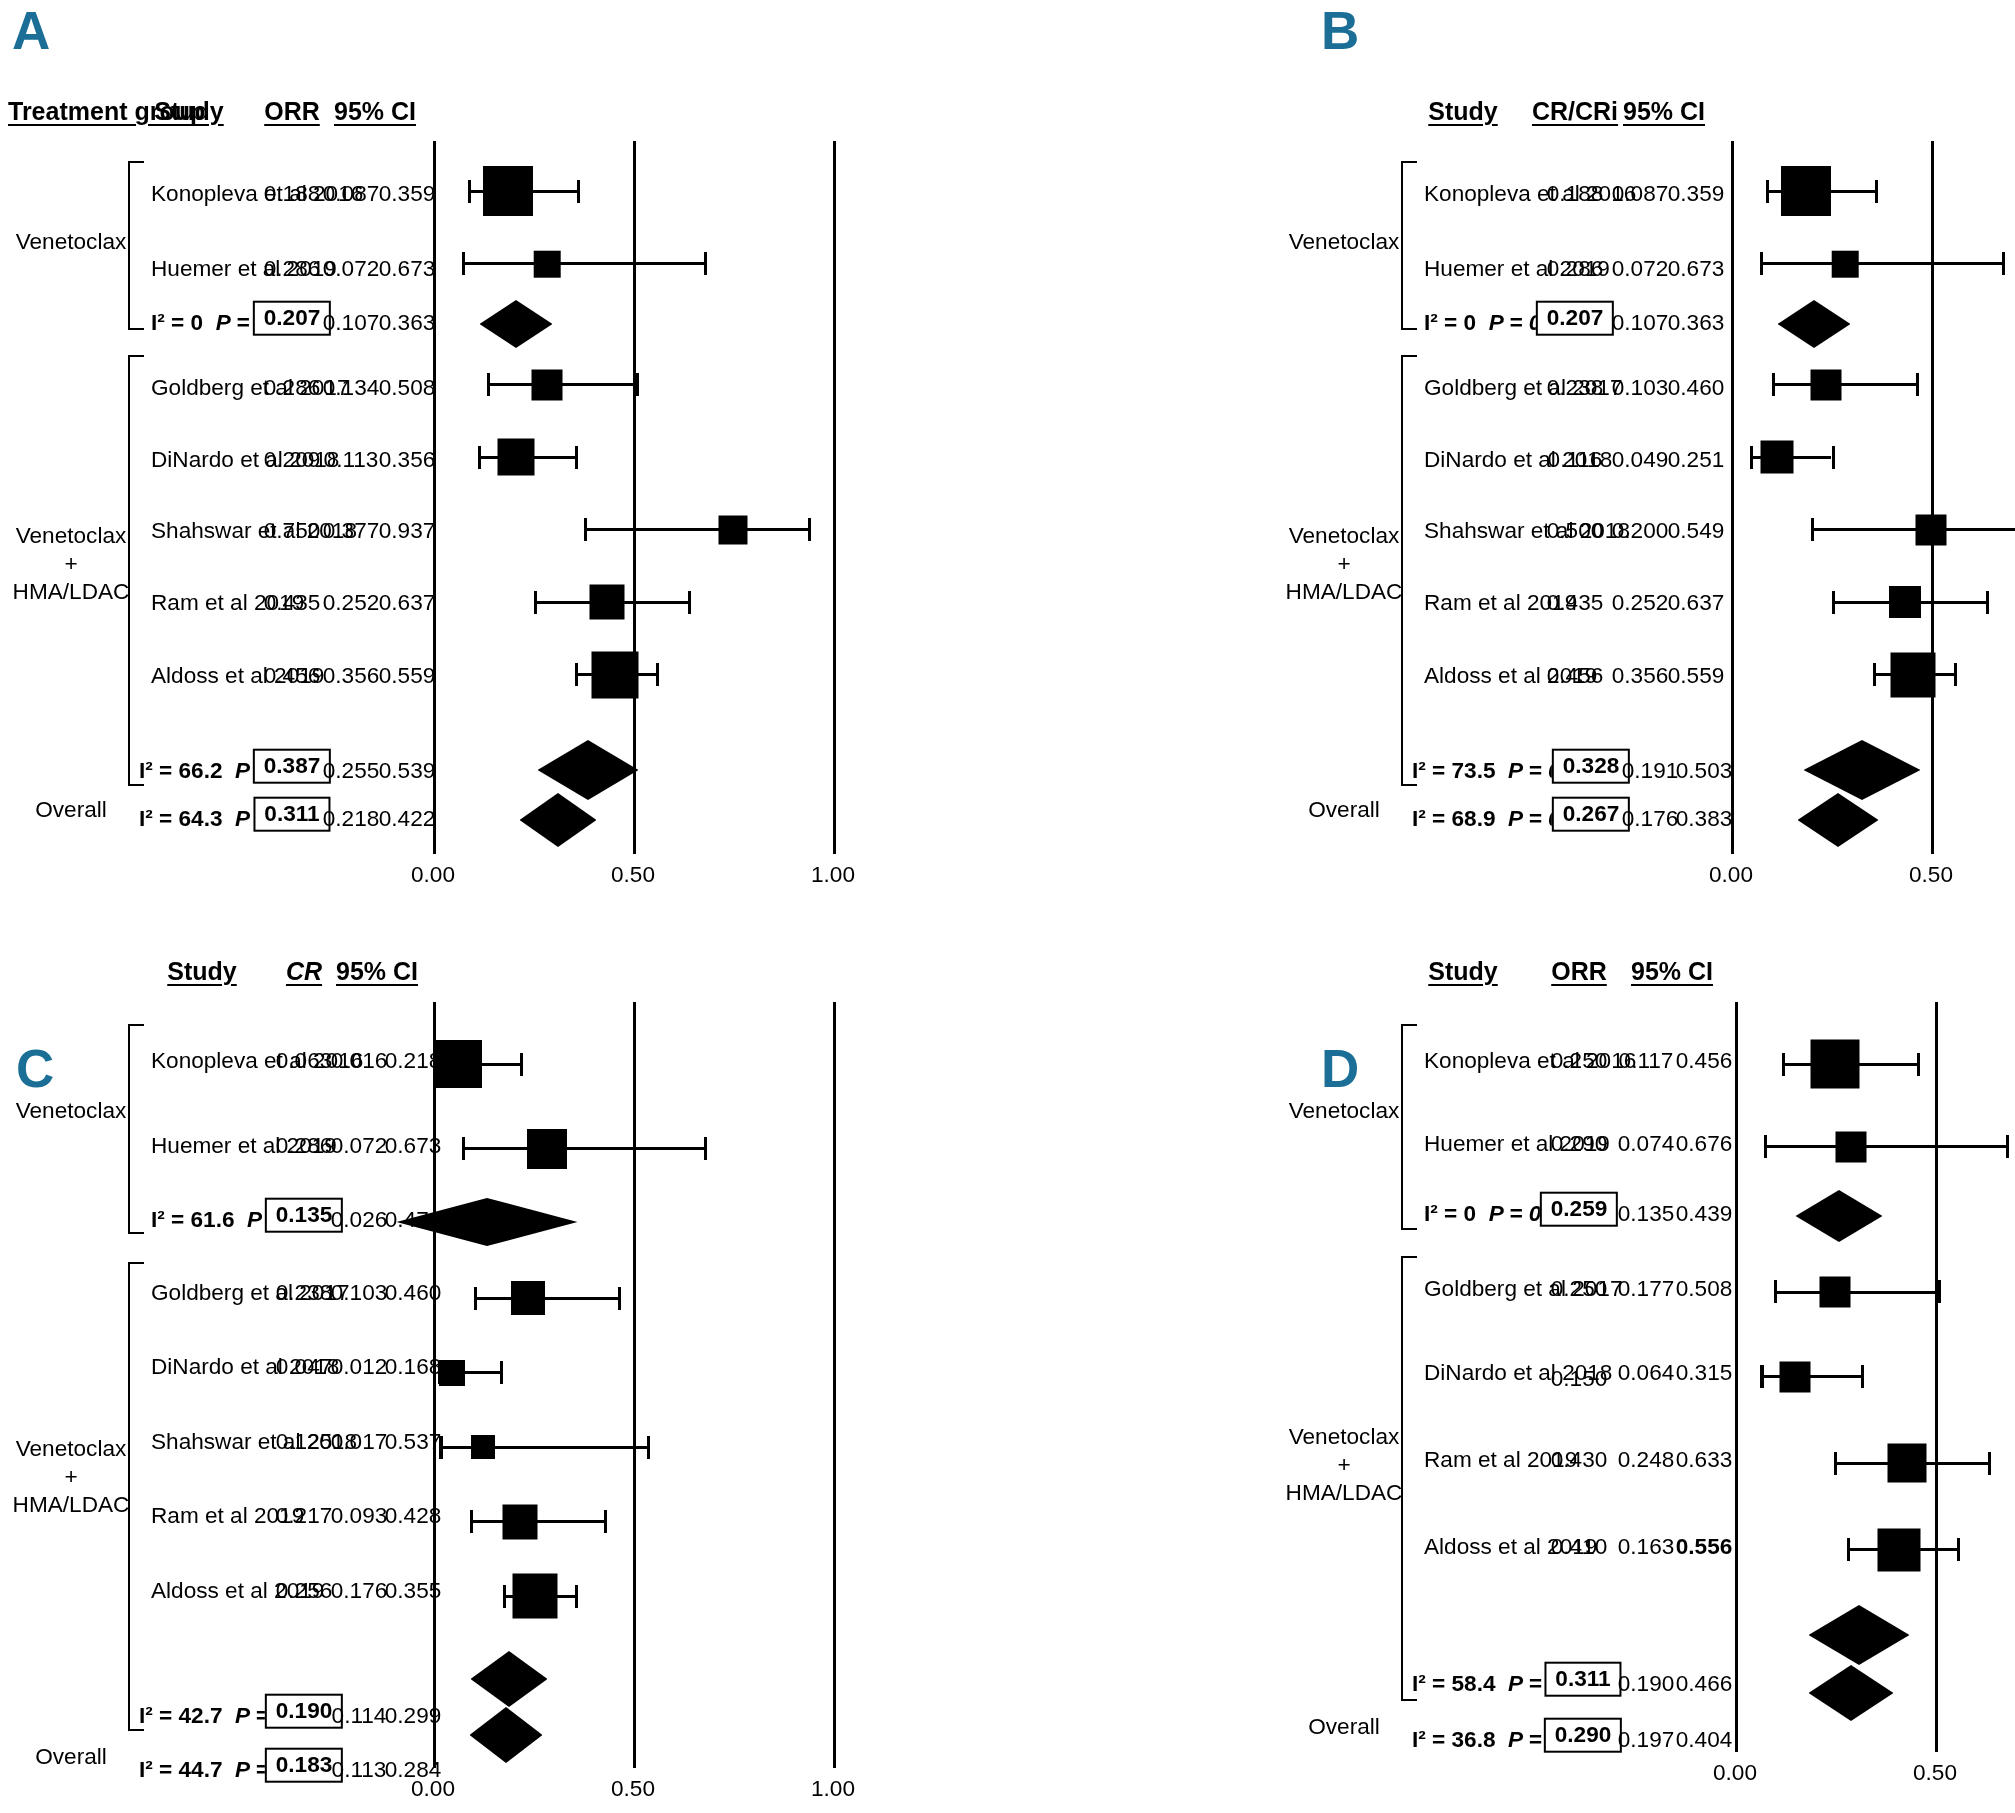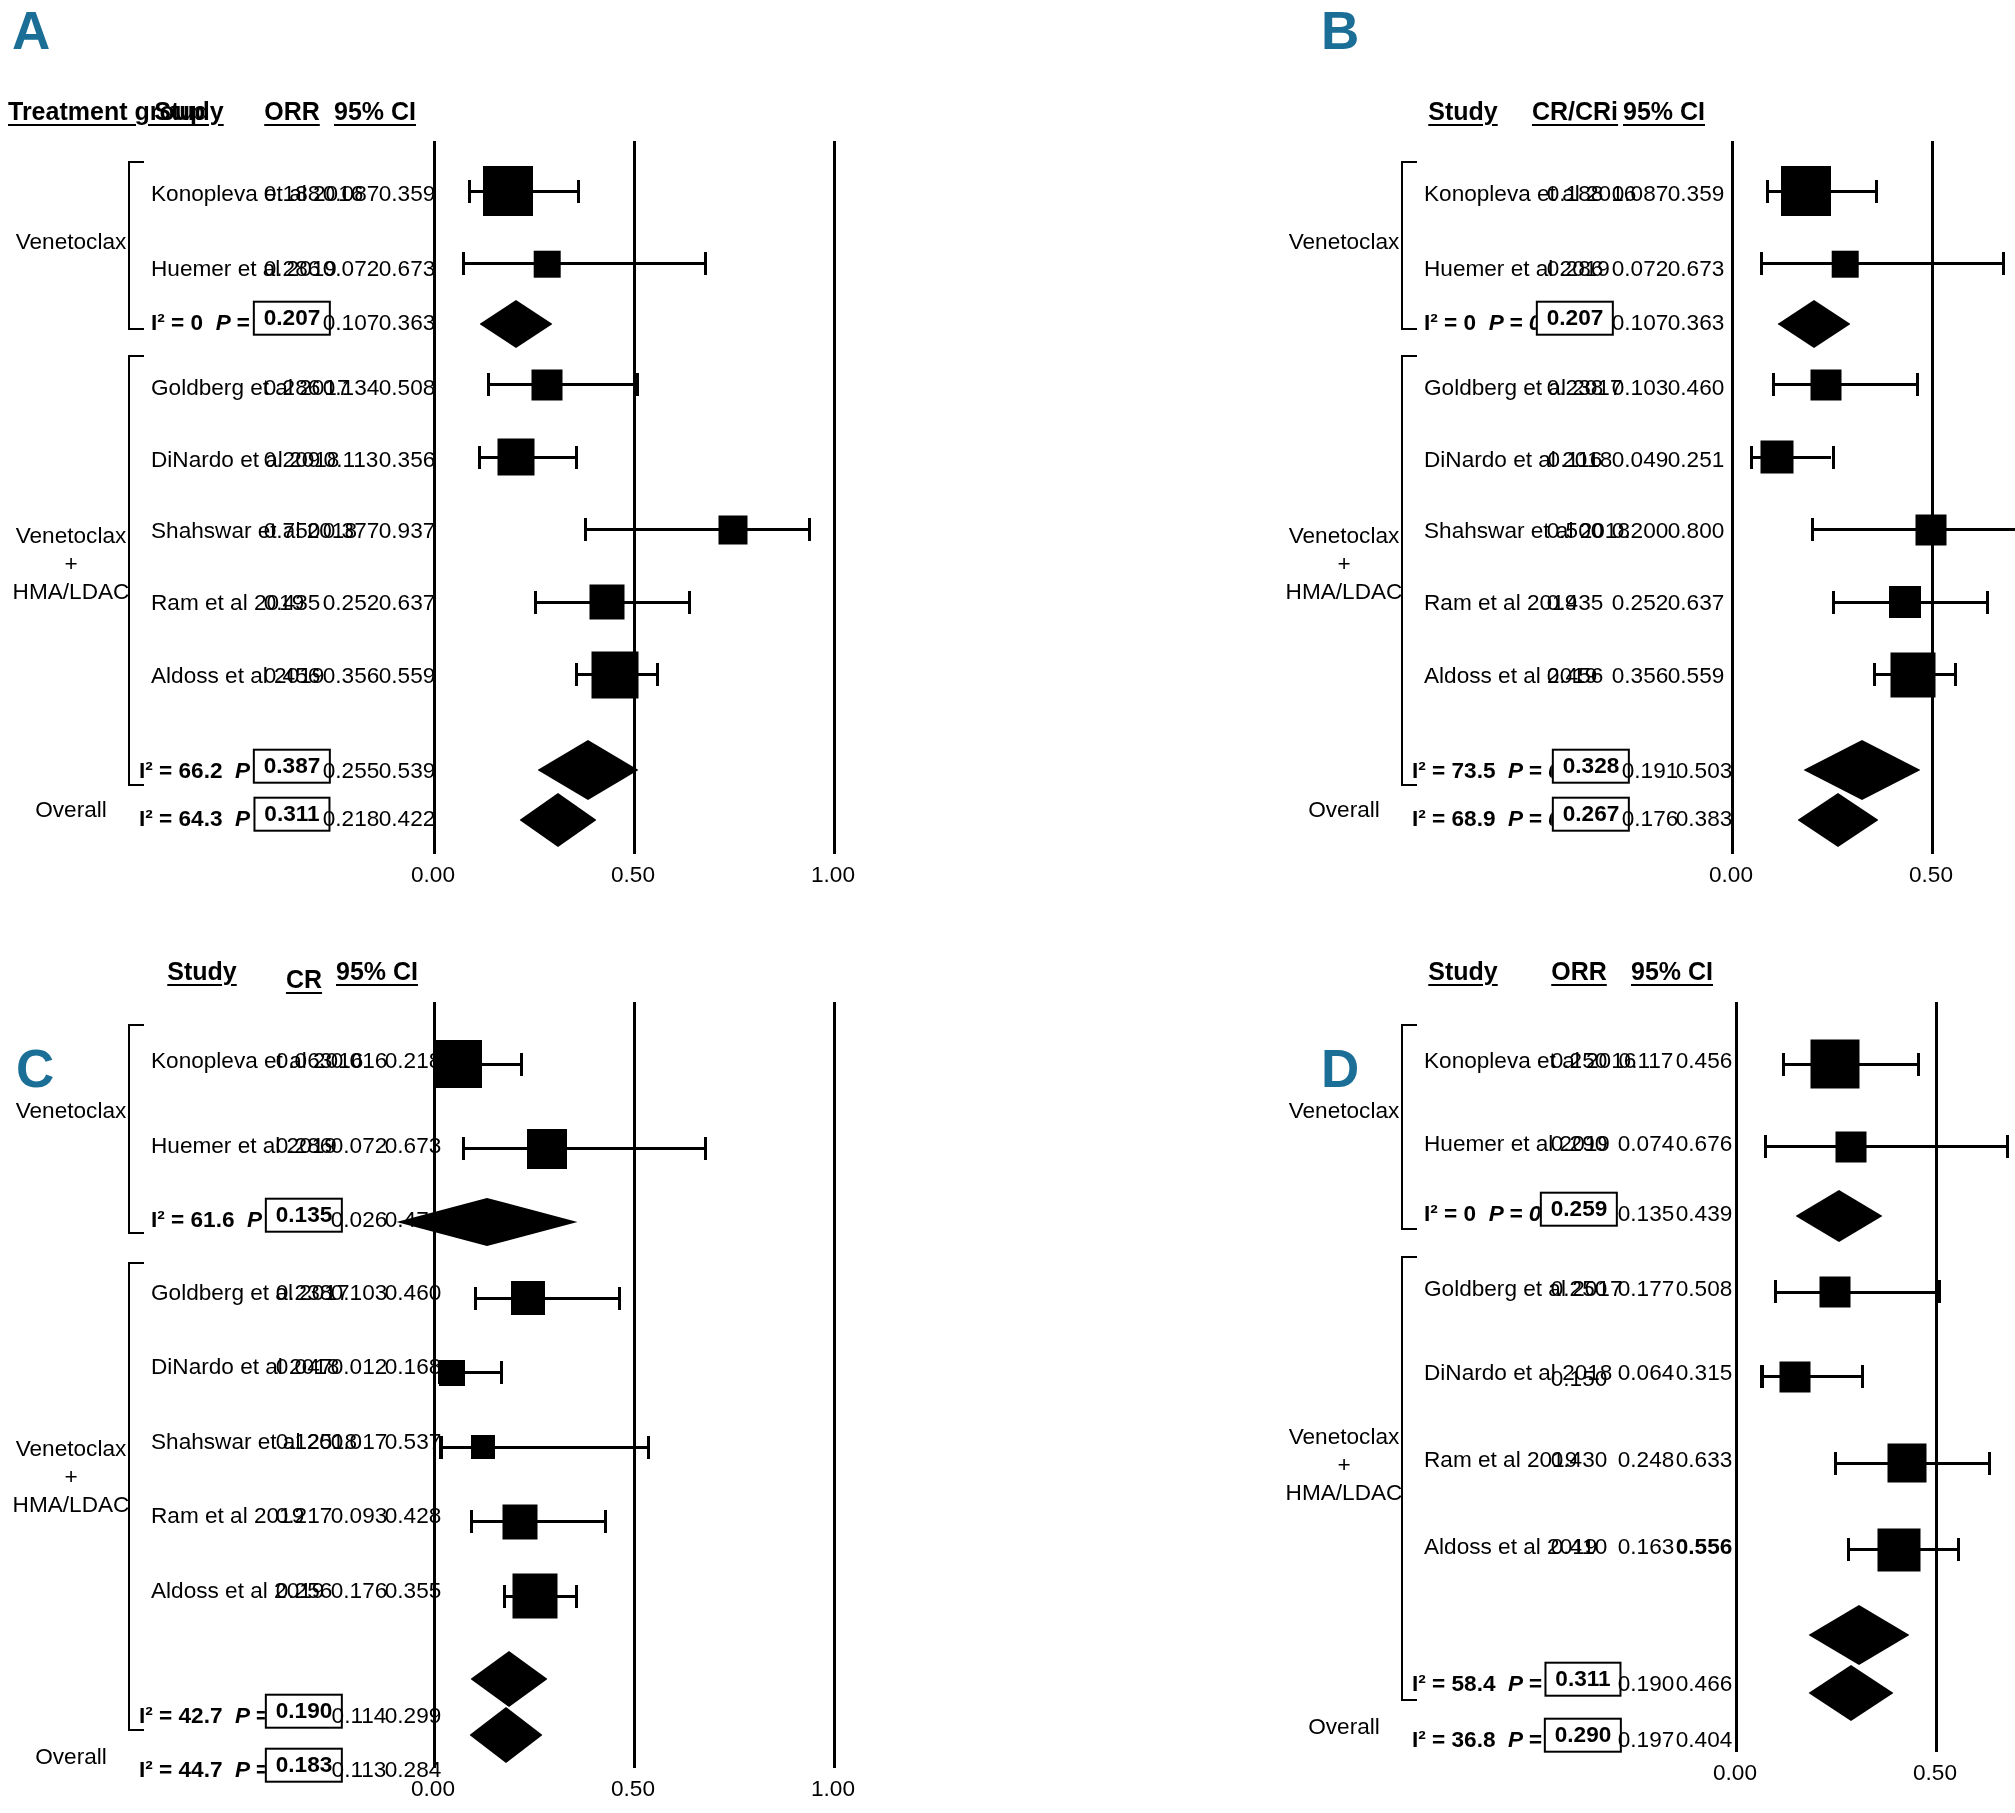--- a/index.html
+++ b/index.html
@@ -276,21 +276,21 @@
     <div class="cell c" style="left:439px;top:377px;">0.460</div>
 
     <div class="cell" style="left:167px;top:449px;">DiNardo et al 2018</div>
     <div class="cell c" style="left:318px;top:449px;">0.116</div>
     <div class="cell c" style="left:383px;top:449px;">0.049</div>
     <div class="cell c" style="left:439px;top:449px;">0.251</div>
 
     <div class="cell" style="left:167px;top:520px;">Shahswar et al 2018</div>
     <div class="cell c" style="left:318px;top:520px;">0.500</div>
     <div class="cell c" style="left:383px;top:520px;">0.200</div>
-    <div class="cell c" style="left:439px;top:520px;">0.800</div>
+    <div class="cell c" style="left:439px;top:520px;">0.549</div>
 
     <div class="cell" style="left:167px;top:592px;">Ram et al 2019</div>
     <div class="cell c" style="left:318px;top:592px;">0.435</div>
     <div class="cell c" style="left:383px;top:592px;">0.252</div>
     <div class="cell c" style="left:439px;top:592px;">0.637</div>
 
     <div class="cell" style="left:167px;top:665px;">Aldoss et al 2019</div>
     <div class="cell c" style="left:318px;top:665px;">0.456</div>
     <div class="cell c" style="left:383px;top:665px;">0.356</div>
     <div class="cell c" style="left:439px;top:665px;">0.559</div>
@@ -355,21 +355,21 @@
 
       <div class="dia-wide" style="left:131px;top:629px;width:117px;height:60px;"></div>
       <div class="dia-wide" style="left:107px;top:679px;width:81px;height:54px;"></div>
     </div>
   </div>
 
   <div class="panel" style="left:0;top:909px;width:1257px;height:905px;">
     <div class="panel-letter" style="left:16px;top:133px;">C</div>
 
     <div class="hdr center" style="left:202px;top:48px;">Study</div>
-    <div class="hdr center" style="left:304px;top:56px;">CR</div>
+    <div class="hdr center" style="left:304px;top:48px;font-style:italic;">CR</div>
     <div class="hdr center" style="left:377px;top:48px;">95% CI</div>
 
     <div class="bracket" style="left:128px;top:115px;width:13.7px;height:206px;"></div>
     <div class="bracket" style="left:128px;top:353px;width:13.7px;height:465px;"></div>
 
     <div class="grouplabel" style="left:71px;top:202px;">Venetoclax</div>
     <div class="grouplabel" style="left:71px;top:568px;">
       <span>Venetoclax</span><br>
       <span>+</span><br>
       <span>HMA/LDAC</span>

